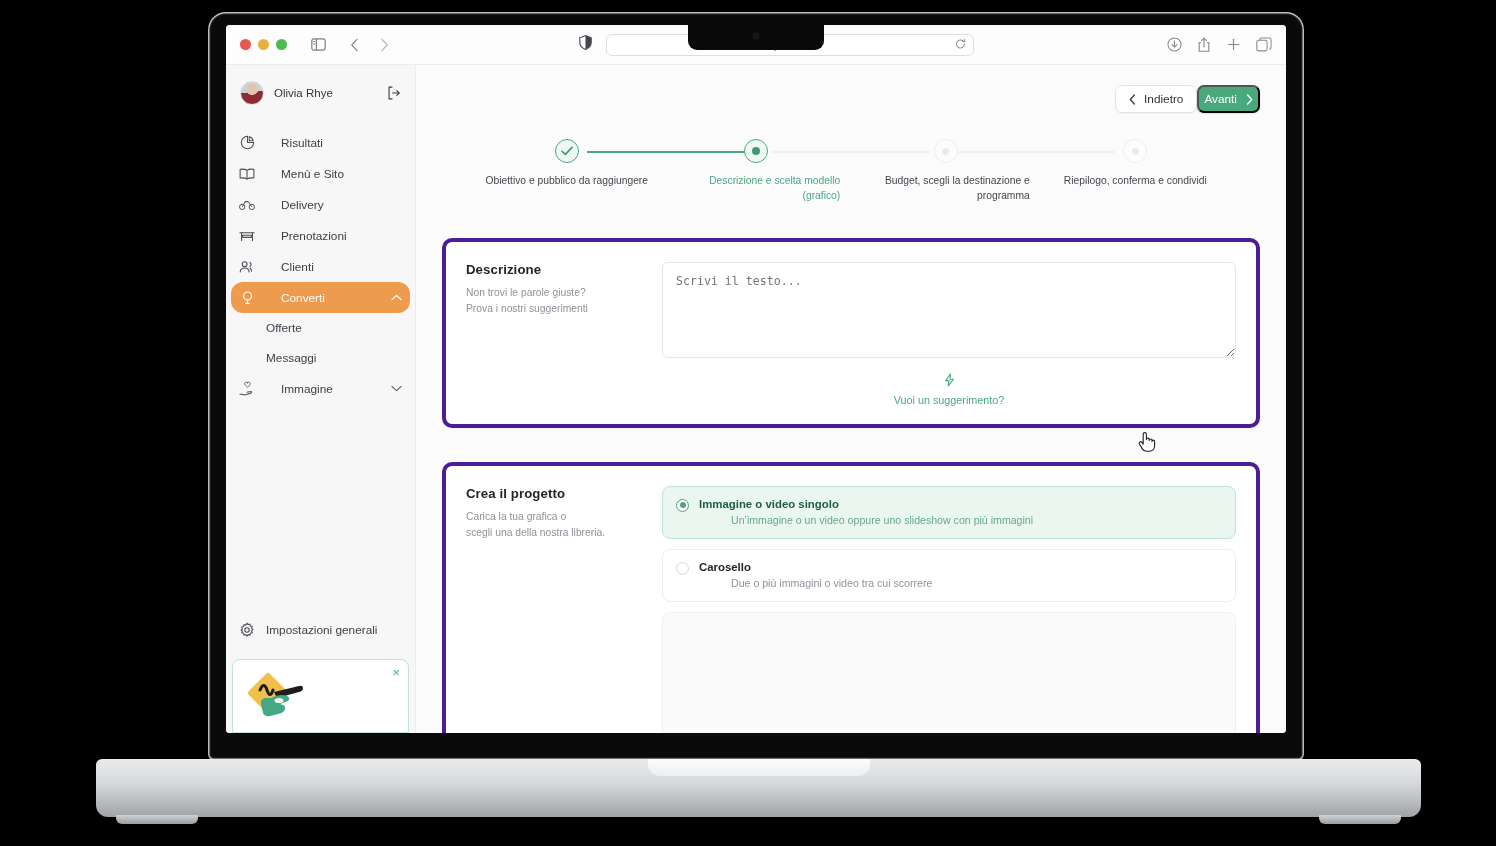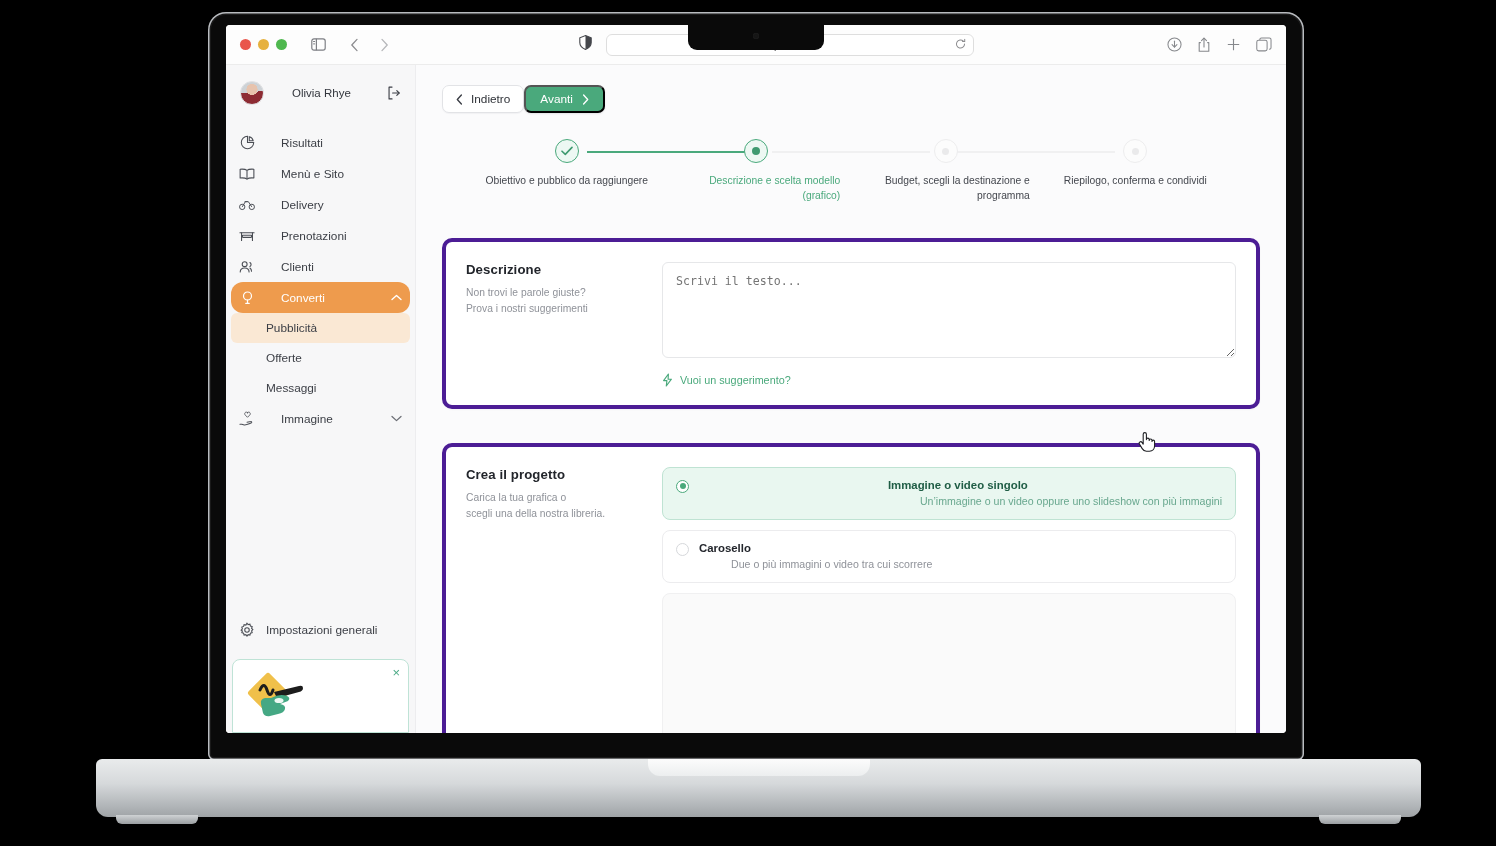--- a/index.html
+++ b/index.html
@@ -107,21 +107,21 @@
     width: 190px;
     background: #f7f7f8;
     border-right: 1px solid #ededef;
     display: flex; flex-direction: column;
     position: relative;
     flex-shrink: 0;
   }
   .user-row {
     display:flex; align-items:center;
     padding: 16px 14px 0 14px;
-    gap: 28px;
+    gap: 10px;
   }
   .avatar {
     width: 24px; height: 24px; border-radius: 50%;
     background: radial-gradient(circle at 50% 34%, #e7c3ad 0 30%, transparent 31%),
                 linear-gradient(175deg,#cdd2d6 0 46%, #8d2b33 46% 100%);
     background-color:#c9ced2;
     flex-shrink:0;
     border: 1px solid #e3e3e5;
     overflow:hidden;
   }
@@ -179,31 +179,31 @@
   .promo-close { position:absolute; right: 8px; top: 6px; color:#4aa985; font-size: 13px; line-height:1; }
   .promo-art { position:absolute; left: 14px; top: 10px; width: 74px; height: 64px; }
 
   
   .main {
     flex: 1;
     padding: 20px 26px 0 26px;
     overflow: hidden;
     position: relative;
   }
-  .toolbar { display:flex; align-items:center; justify-content:flex-start; }
+  .toolbar { display:flex; align-items:center; justify-content:flex-end; }
   .btn-back {
     display:flex; align-items:center; gap: 8px;
     height: 28px; padding: 0 13px;
     border: 1px solid #e2e3e6; border-radius: 7px;
     background:#fff; font-size: 11.8px; color:#2f3238; font-weight:500;
     box-shadow: 0 1px 1px rgba(16,24,40,.04);
   }
   .btn-next {
     display:flex; align-items:center; gap: 9px;
-    height: 28px; padding: 0 14px;
+    height: 28px; padding: 0 5px;
     border-radius: 7px;
     background:#4aa97c; color:#fff;
     font-size: 11.8px; font-weight:500;
     box-shadow: 0 1px 2px rgba(16,24,40,.10);
   }
 
   
   .stepper { margin-top: 26px; position: relative; padding: 0 30px; }
   .steps-row { display:flex; align-items:flex-start; justify-content:space-between; position:relative; }
   .step { flex: 1; display:flex; flex-direction:column; align-items:center; position:relative; }
@@ -254,30 +254,31 @@
     border: 1px solid #e6e7e9; border-radius: 6px;
     padding: 11px 13px;
     font-size: 11.6px; color:#a4a7ad;
     background:#fff;
   }
   .hint-row {
     display:flex; align-items:center; gap: 7px;
     margin-top: 11px;
     font-size: 10.8px; color:#4aa97c; font-weight: 500;
     position: relative;
+    flex-direction: column;
   }
 
   .opt {
     border: 1px solid #ececee; border-radius: 8px;
     padding: 11px 13px 12px 13px;
     display:flex; gap: 10px;
     margin-bottom: 10px;
     background:#fff;
   }
-  .opt.selected { background:#e9f7f0; border-color:#bfe3d3;justify-content:space-between; }
+  .opt.selected { background:#e9f7f0; border-color:#bfe3d3; }
   .radio {
     width: 13px; height: 13px; border-radius:50%;
     border: 1.4px solid #d6d8db; background:#fff;
     flex-shrink:0; margin-top: 1px;
     display:flex; align-items:center; justify-content:center;
   }
   .opt.selected .radio { border-color:#4aa97c; }
   .opt.selected .radio:after { content:""; width:6px; height:6px; border-radius:50%; background:#4aa97c; }
   .opt-title { font-size: 11.4px; color:#23262c; font-weight: 600; }
   .opt.selected .opt-title { color:#1f5d45; }
@@ -462,23 +463,20 @@
             </span>
             <span class="lbl">Converti</span>
             <span class="chev">
               <svg width="11" height="7" viewBox="0 0 11 7" fill="none" stroke="#ffffff" stroke-width="1.35" stroke-linecap="round" stroke-linejoin="round">
                   <polyline points="1,5.6 5.5,1.4 10,5.6"></polyline>
                 </svg>
             </span>
           </div>
 
           <div class="subnav">
-            <div class="sub-item sub-active">
-              <span>Pubblicità</span>
-            </div>
             <div class="sub-item">
               <span>Offerte</span>
             </div>
             <div class="sub-item">
               <span>Messaggi</span>
             </div>
           </div>
 
           <div class="nav-item">
             <span class="ico">

